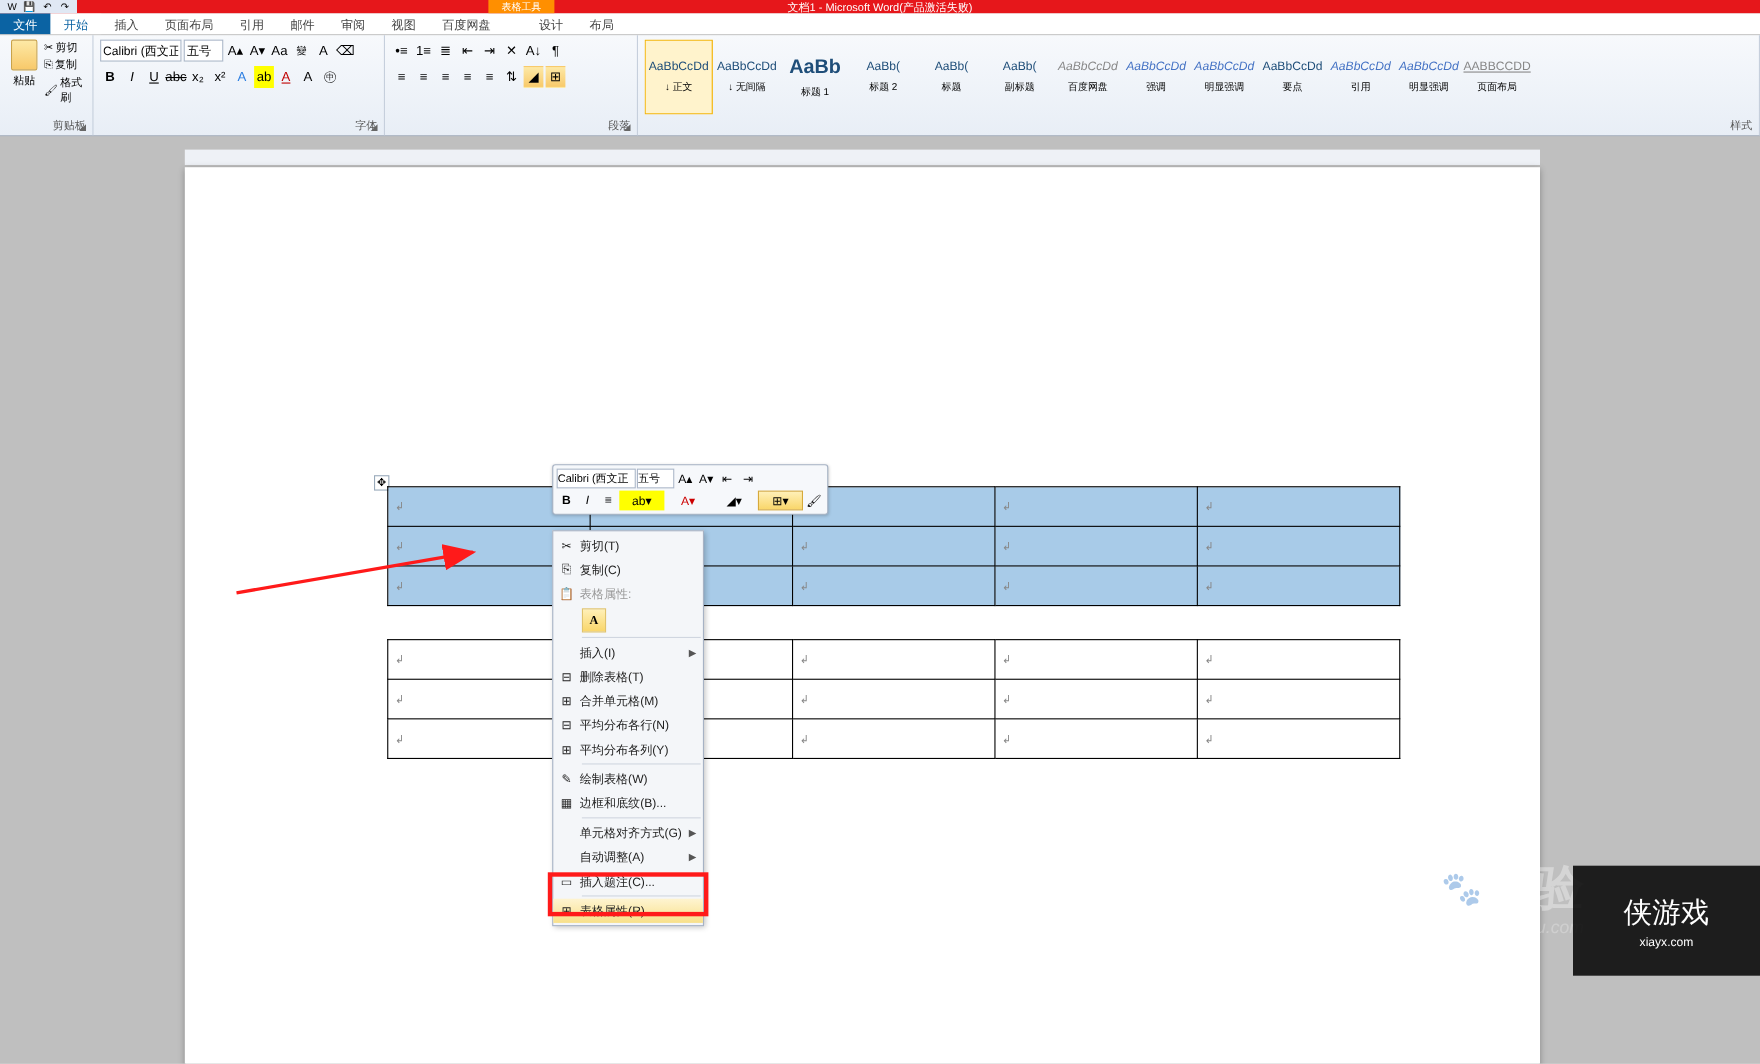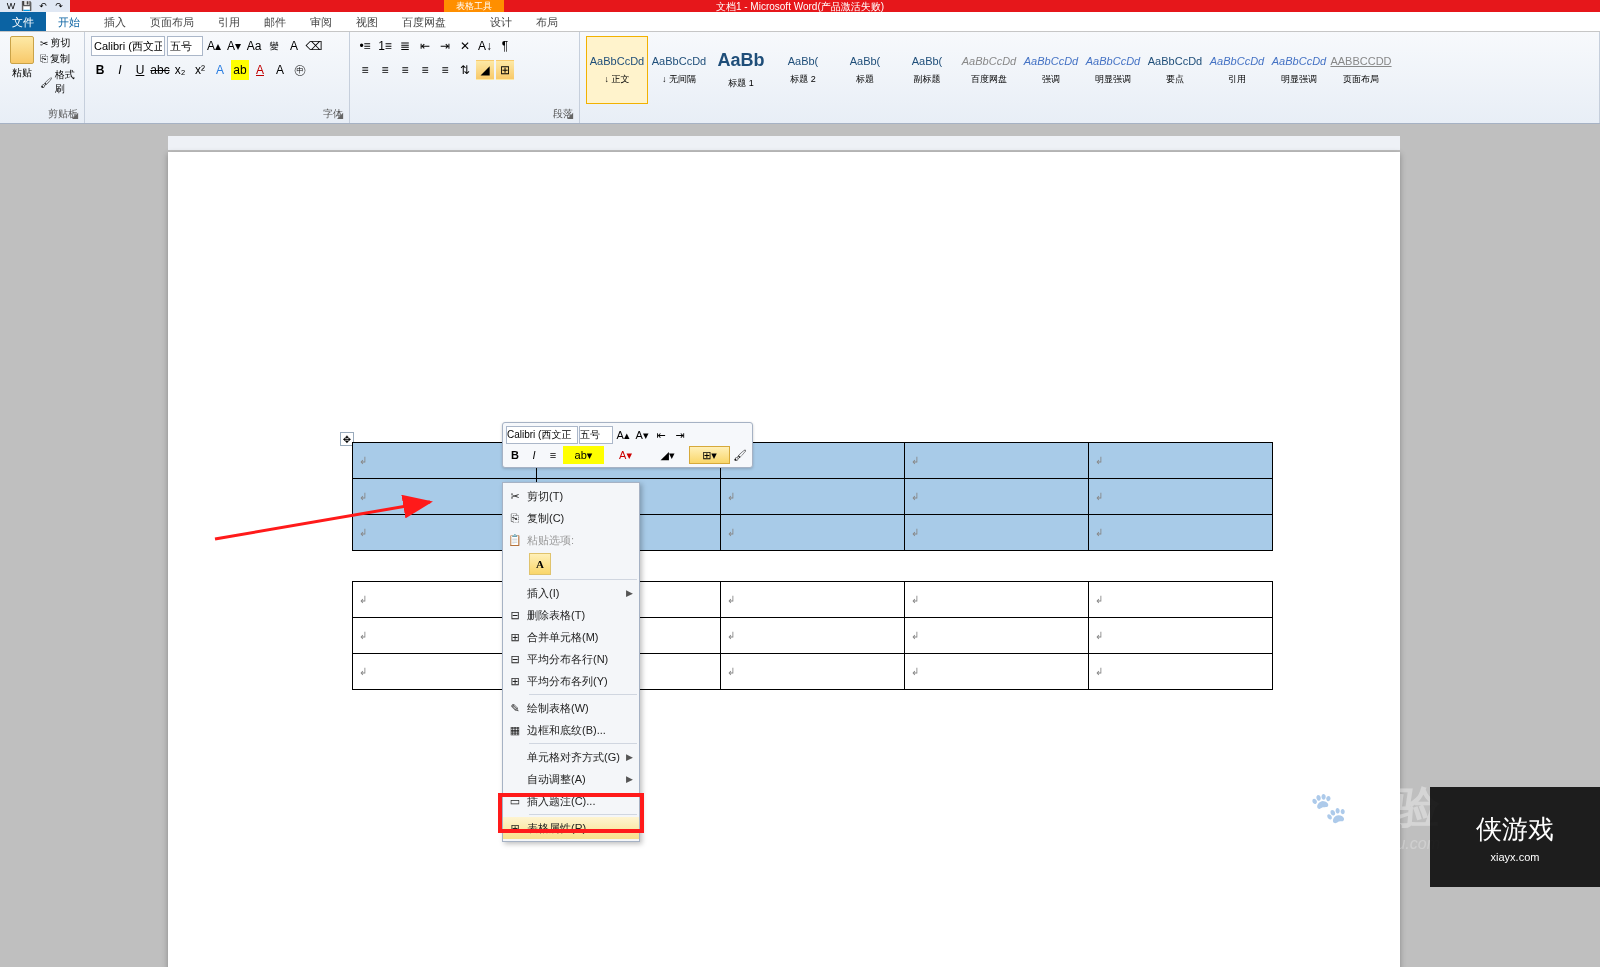--- a/index.html
+++ b/index.html
@@ -277,20 +277,21 @@
         </div>
         <div class="style-item">
           <div class="preview blue-i">AaBbCcDd</div>
           <div>明显强调</div>
         </div>
         <div class="style-item">
           <div class="preview under">AABBCCDD</div>
           <div>页面布局</div>
         </div>
       </div>
+    <div class="group-label">样式</div>
   </div>
 
 </div>
 
 <div class="doc-area">
   <div class="ruler-top"></div>
   <div class="page"></div>
 
   <div class="table-move-handle">✥</div>
 
@@ -384,21 +385,21 @@
     <div class="menu-item">
         <span class="icon-col">✂</span>
         <span class="menu-label">剪切(T)</span>
       </div>
     <div class="menu-item">
         <span class="icon-col">⎘</span>
         <span class="menu-label">复制(C)</span>
       </div>
     <div class="menu-item disabled">
         <span class="icon-col">📋</span>
-        <span class="menu-label">粘贴选项:</span>
+        <span class="menu-label">表格属性:</span>
       </div>
     <div class="paste-options">
       <span class="paste-opt-btn">A</span>
     </div>
     <div class="sep"></div>
     <div class="menu-item">
         <span class="icon-col"></span>
         <span class="menu-label">插入(I)</span>
         <span class="submenu-arrow">▶</span>
       </div>

